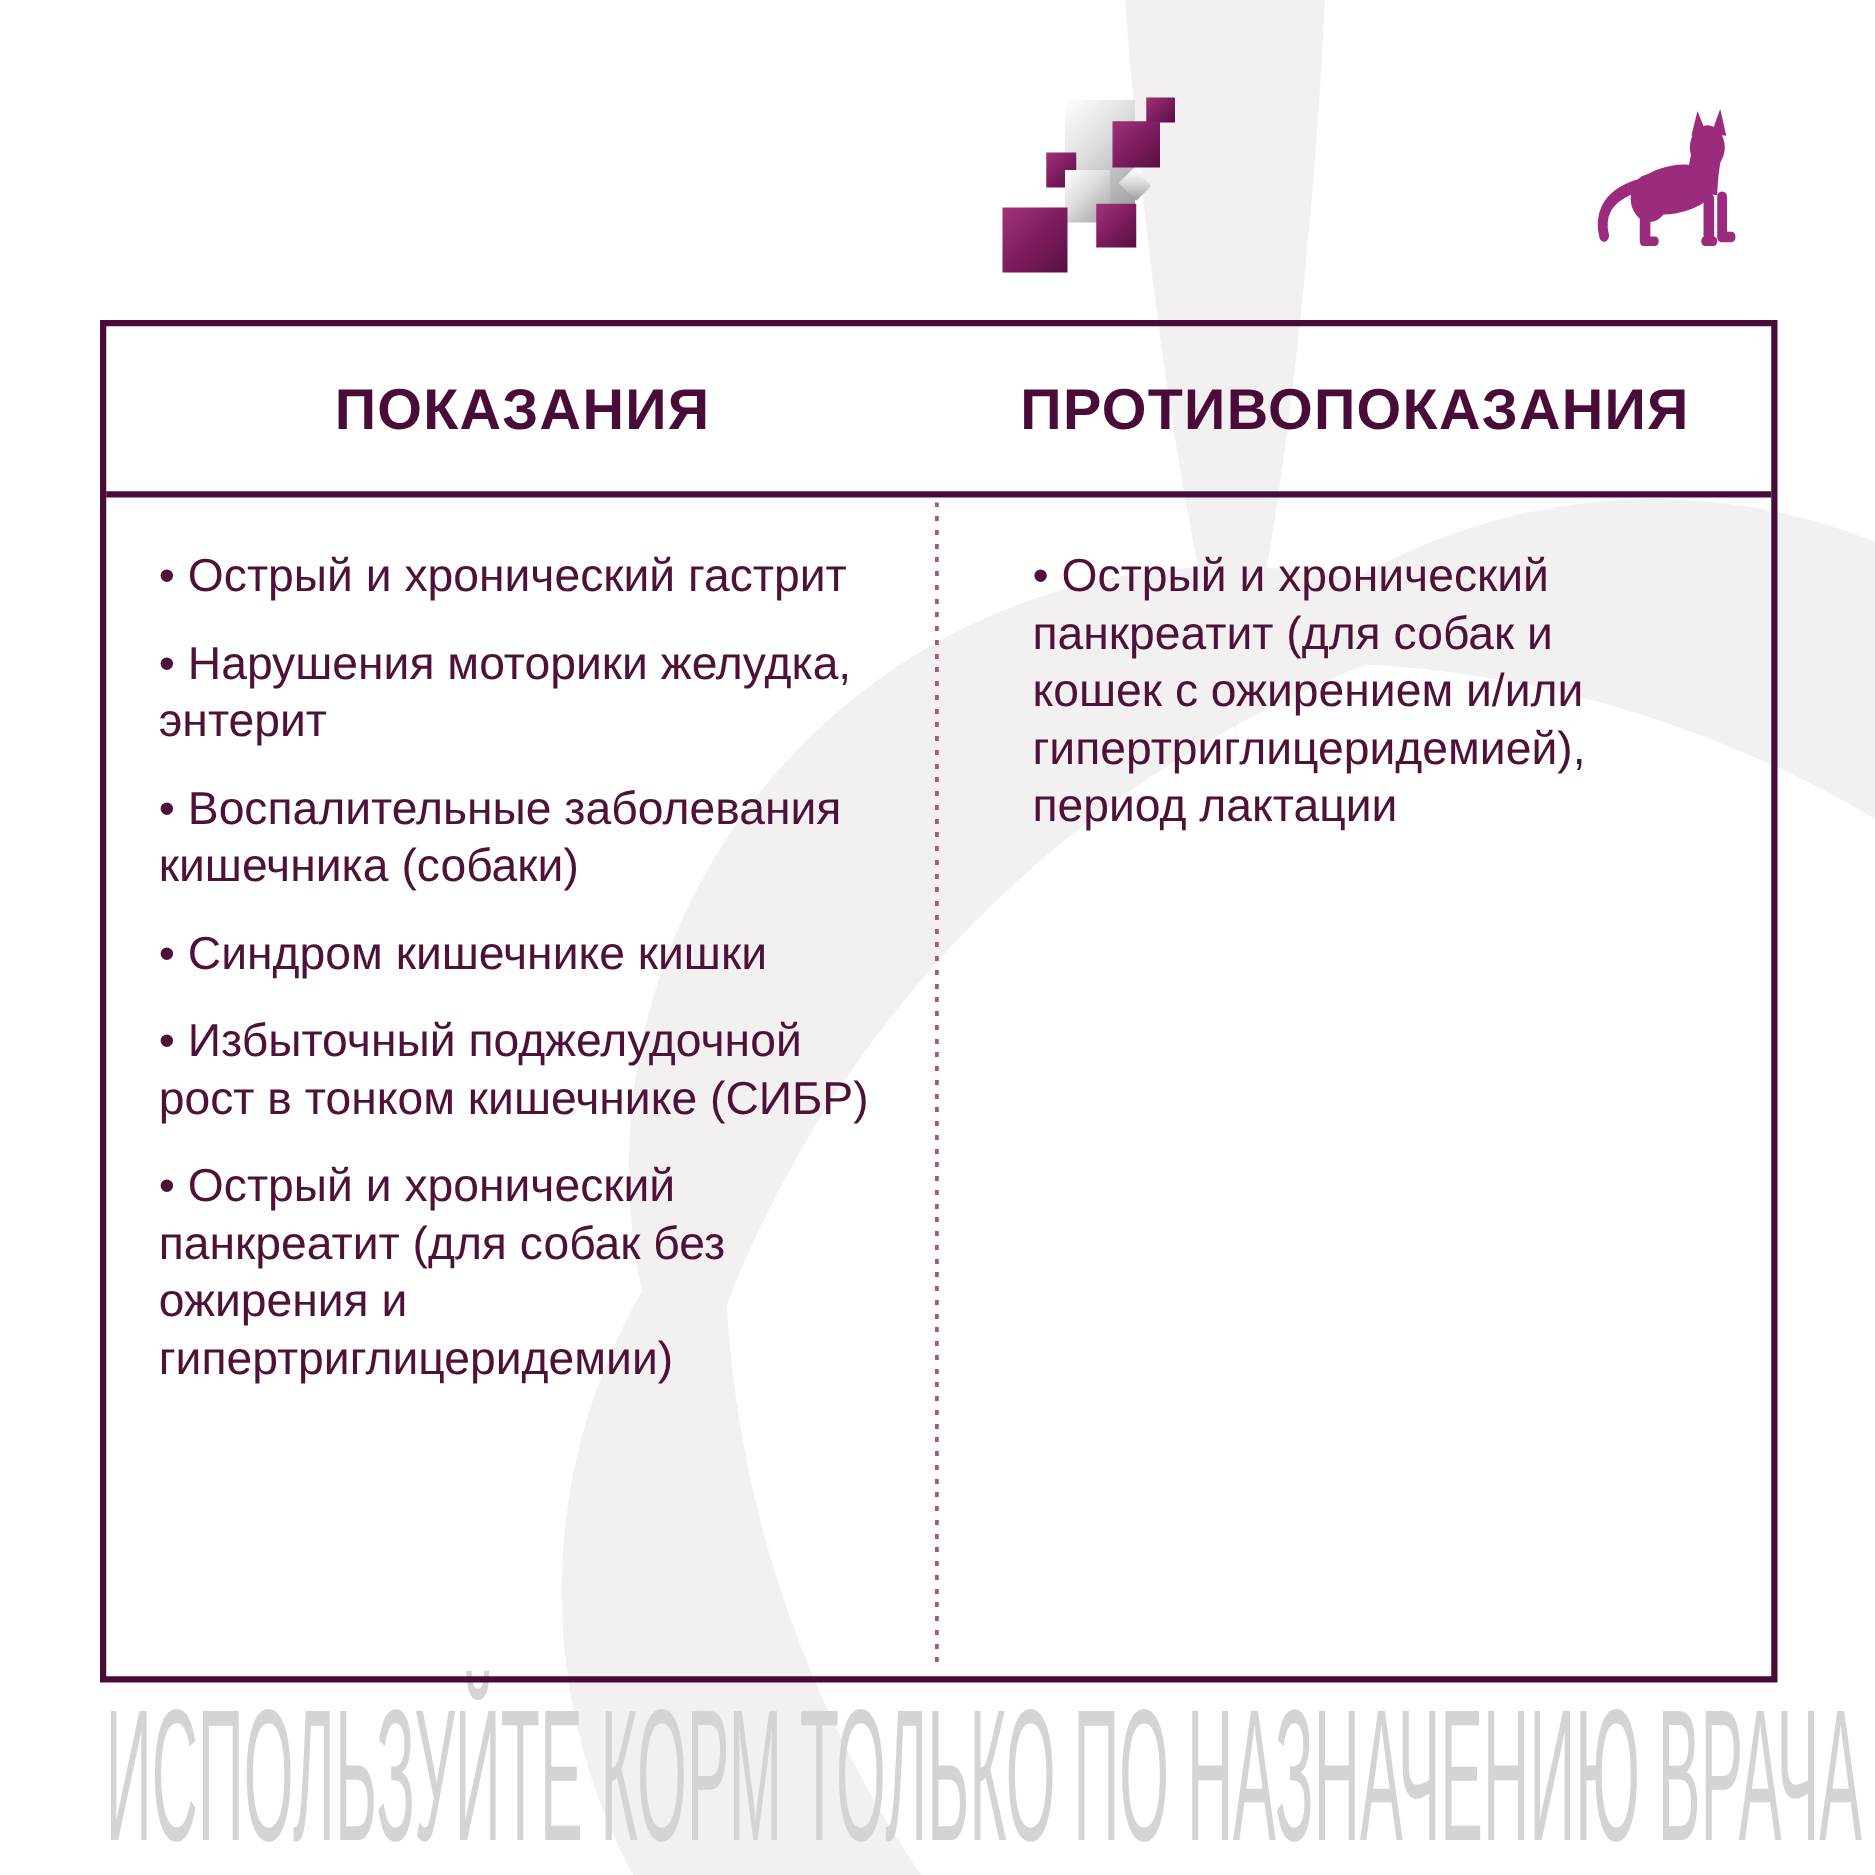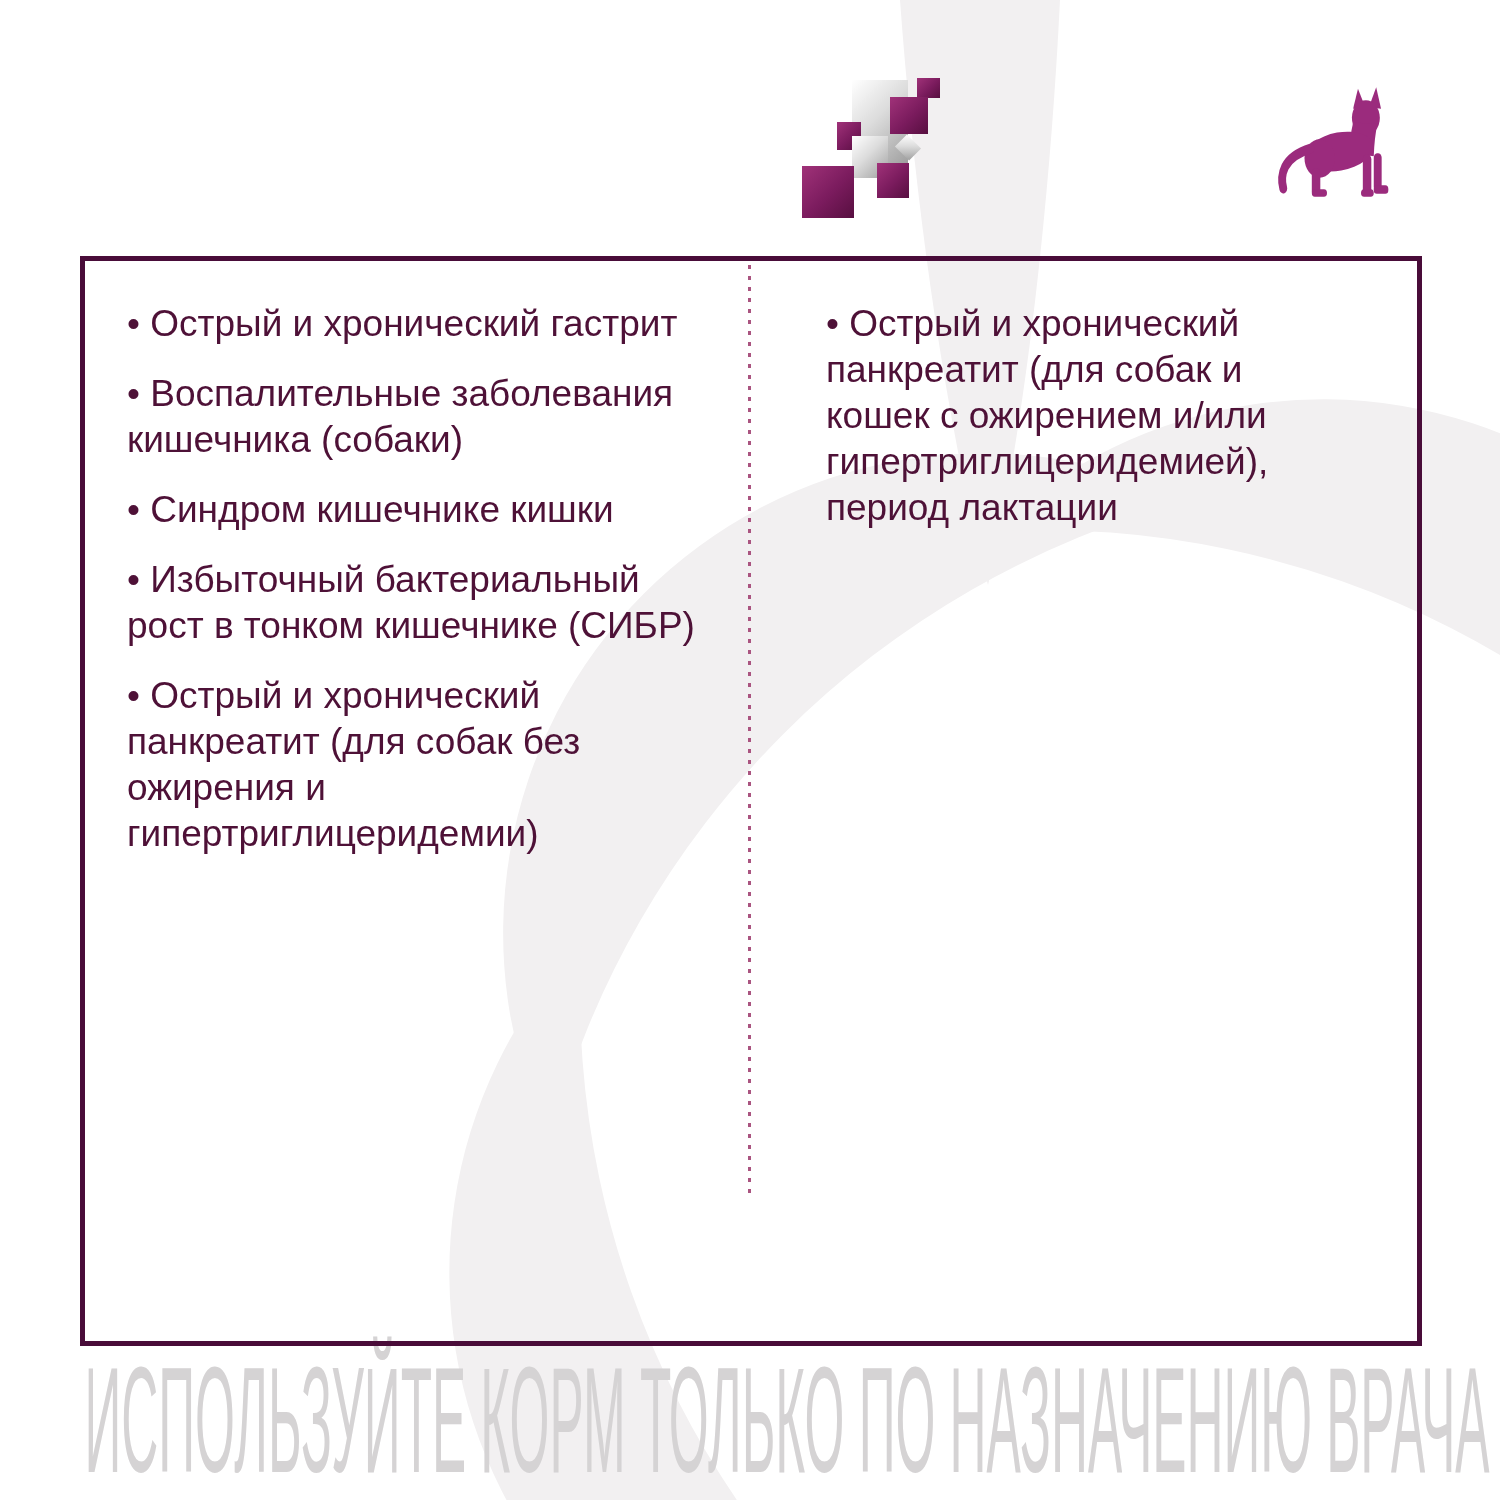--- a/index.html
+++ b/index.html
@@ -93,27 +93,33 @@
     <rect x="166" y="100" width="14" height="52" rx="6"></rect>
     <rect x="184" y="98" width="13" height="50" rx="6"></rect>
     <rect x="184" y="140" width="24" height="11" rx="5"></rect>
     <rect x="163" y="145" width="21" height="10" rx="5"></rect>
     <rect x="82" y="118" width="14" height="36" rx="6"></rect>
     <rect x="82" y="145" width="25" height="10" rx="5"></rect>
     <path class="tail" d="M80 92 Q48 100 38 116 Q30 129 35 144"></path>
   </svg>
 
   <div class="info-table">
+    <div class="table-header-row">
+      <div class="th">ПОКАЗАНИЯ</div>
+      <div class="th">ПРОТИВОПОКАЗАНИЯ</div>
+    </div>
     <div class="table-body">
       <div class="cell cell-left">
           <div class="bullet-item">• Острый и хронический гастрит</div>
+          <div class="bullet-item">• Нарушения моторики желудка,
+энтерит</div>
           <div class="bullet-item">• Воспалительные заболевания
 кишечника (собаки)</div>
           <div class="bullet-item">• Синдром кишечнике кишки</div>
-          <div class="bullet-item">• Избыточный бактериальный
+          <div class="bullet-item">• Избыточный поджелудочной
 рост в тонком кишечнике (СИБР)</div>
           <div class="bullet-item">• Острый и хронический
 панкреатит (для собак без
 ожирения и
 гипертриглицеридемии)</div>
         </div>
       <div class="col-divider"></div>
       <div class="cell cell-right">
           <div class="bullet-item">• Острый и хронический
 панкреатит (для собак и

